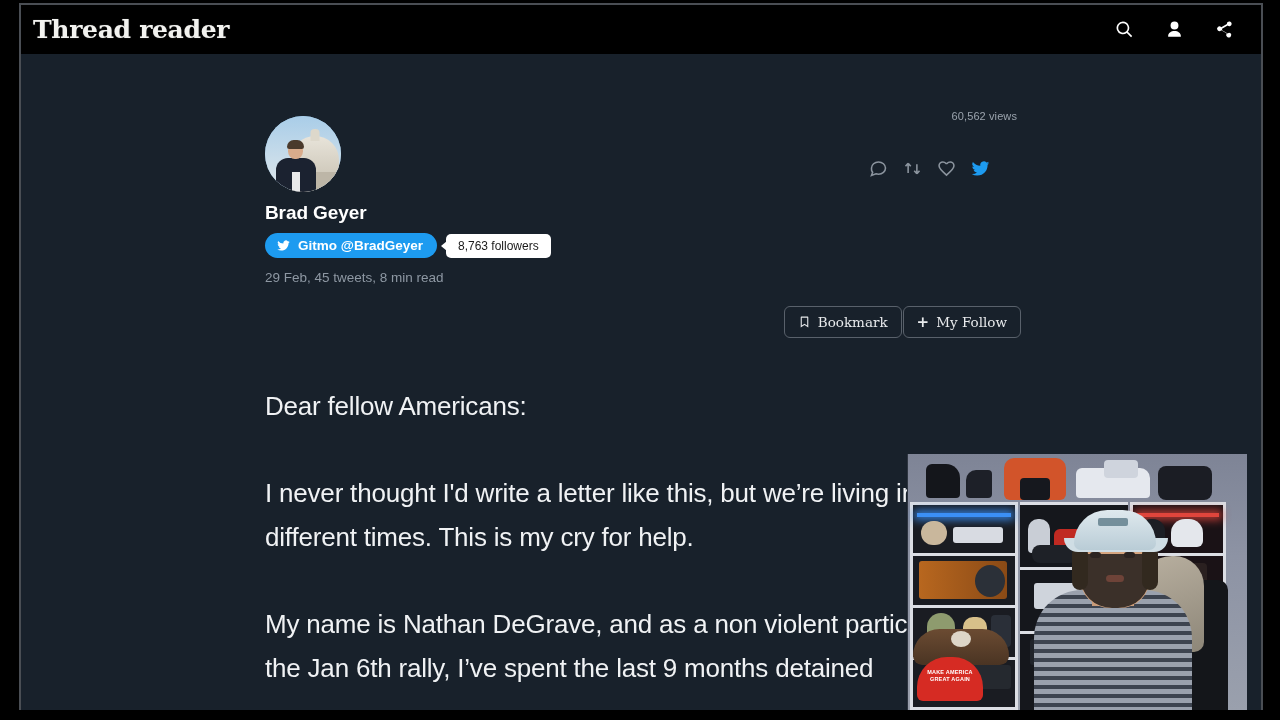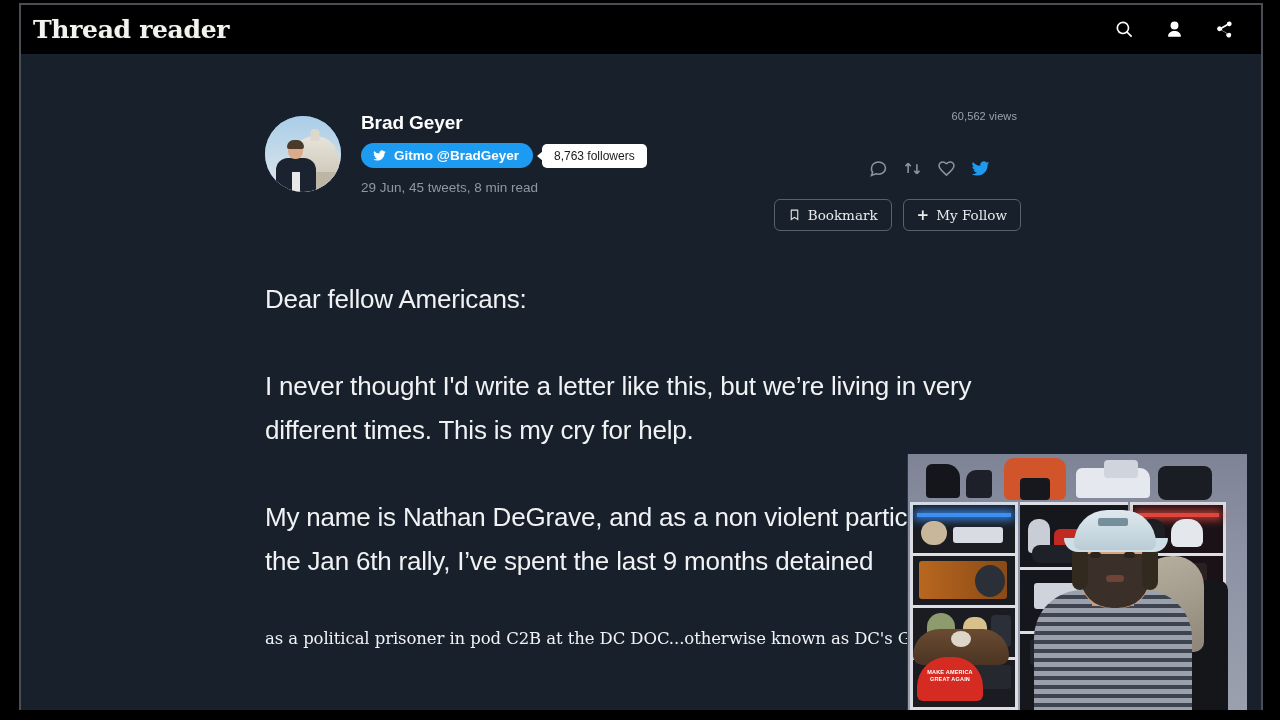--- a/index.html
+++ b/index.html
@@ -102,22 +102,23 @@
     margin-top: 36px;
     padding-right: 30px;
   }
   .social-row .sicon { width: 21px; height: 21px; cursor: pointer; display:block; }
   .social-row .sicon svg { display:block; }
 
   
   .author {
     display: flex;
     align-items: flex-start;
-    gap: 20px;
+    gap: 8px;
     padding-left: 4px;
+    flex-direction: column;
   }
   .avatar {
     position: relative;
     width: 76px;
     height: 76px;
     border-radius: 50%;
     overflow: hidden;
     flex: 0 0 76px;
     margin-top: 6px;
     background: #87b5d8;
@@ -218,22 +219,22 @@
   .author-sub {
     color: #8e98a3;
     font-size: 13.5px;
     margin-top: 12px;
   }
 
   
   .actions {
     display: flex;
     justify-content: flex-end;
-    gap: 11px;
-    margin-top: 4px;
+    gap: 1px;
+    margin-top: 21px;
     padding-right: 0px;
   }
   .act-btn {
     display: inline-flex;
     align-items: center;
     gap: 7px;
     background: transparent;
     border: 1px solid #59616b;
     border-radius: 6px;
     color: #e8eaec;
@@ -483,21 +484,21 @@
           <button class="follow-btn">
             <span>
               <svg width="15" height="15" viewBox="0 0 24 24">
                       <path d="M22 5.9c-.7.3-1.5.5-2.4.6.9-.5 1.5-1.3 1.8-2.3-.8.5-1.7.8-2.6 1a4.1 4.1 0 0 0-7 3.7A11.7 11.7 0 0 1 3.3 4.6a4.1 4.1 0 0 0 1.3 5.5c-.7 0-1.3-.2-1.9-.5a4.1 4.1 0 0 0 3.3 4 4.2 4.2 0 0 1-1.9.1 4.1 4.1 0 0 0 3.8 2.9A8.3 8.3 0 0 1 2 18.3a11.7 11.7 0 0 0 6.3 1.8c7.6 0 11.8-6.3 11.8-11.8v-.5c.8-.6 1.5-1.3 2-2z"></path>
                     </svg>
             </span>
             <span>Gitmo @BradGeyer</span>
           </button>
           <div class="followers-chip">8,763 followers</div>
         </div>
-        <div class="author-sub">29 Jun, 45 tweets, 8 min read</div>
+        <div class="author-sub">29 Feb, 45 tweets, 8 min read</div>
       </div>
     </div>
 
     <div class="actions">
       <button class="act-btn">
         <span>
           <svg width="13" height="14" viewBox="0 0 24 24">
                   <path d="M6 2h12a1 1 0 0 1 1 1v19l-7-4.6L5 22V3a1 1 0 0 1 1-1zm1 2v14.3l5-3.3 5 3.3V4H7z"></path>
                 </svg>
         </span>

